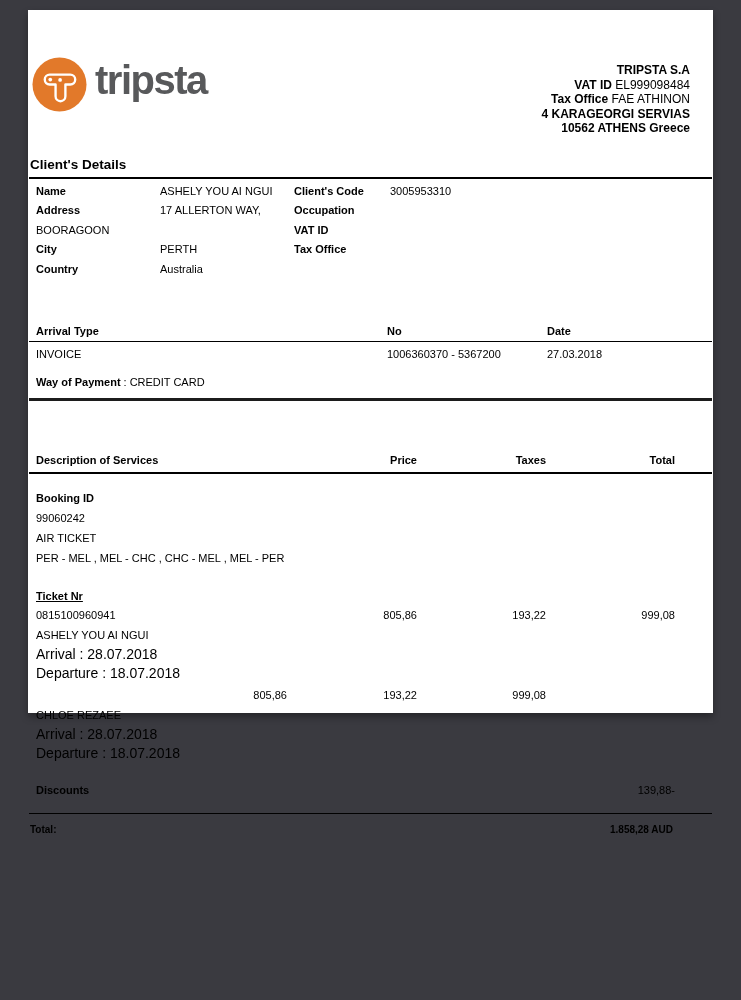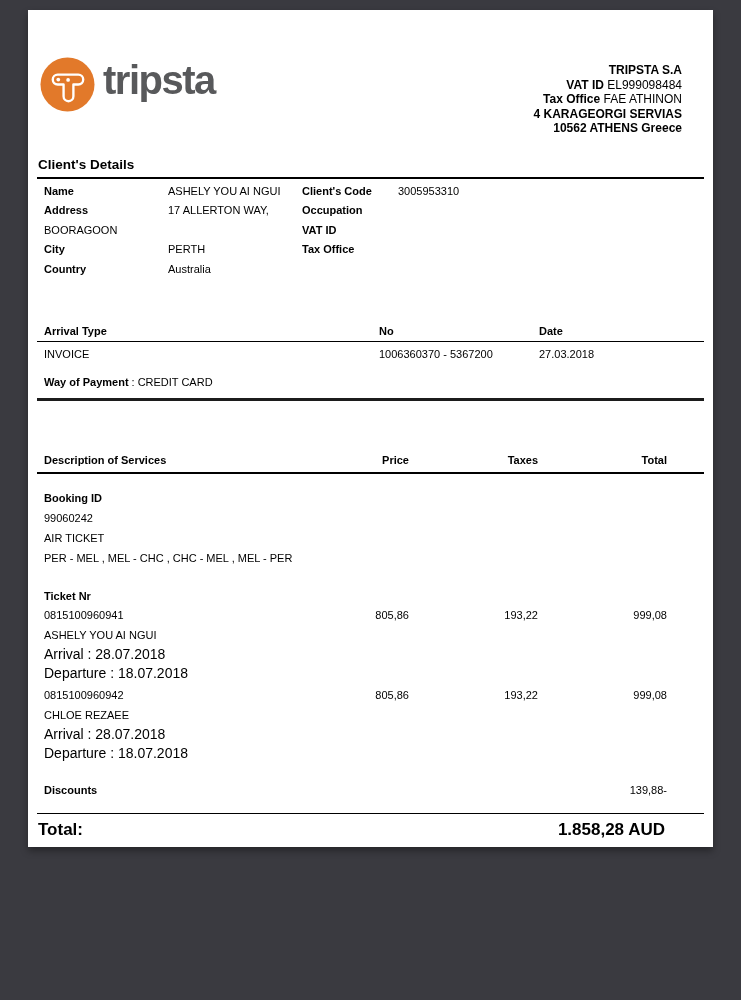--- a/index.html
+++ b/index.html
@@ -5,26 +5,26 @@
   html,body{margin:0;padding:0;}
   body{
     width:741px;height:1000px;
     background:#3a3a40;
     font-family:"Liberation Sans", sans-serif;
     color:#000;
     overflow:hidden;
   }
   .paper{
     position:relative;
-    width:685px;height:837px;
+    width:685px;height:703px;
     margin:10px 0 0 28px;
     background:#fff;
     box-shadow:0 4px 7px rgba(0,0,0,0.35);
     box-sizing:border-box;
-    padding:0 9px;
+    padding:0 1px;
   }
   .b{font-weight:700;}
   .num{text-align:right;}
   .c{text-align:left;}
   .rule{background:#000;border:0;margin:0;}
   .rule-1{height:1px;}
   .rule-2{height:2px;}
   .rule-3{height:3px;background:#1c1c1c;}
 
   
@@ -56,30 +56,30 @@
   .payment .sep{margin:0 3px;}
   .doc .rule-3{margin-top:9px;}
 
   
   .services{margin-top:52px;}
   .svc-grid{display:grid;grid-template-columns:1fr 130px 129px 129px;padding:0 37px 0 7px;font-size:11px;}
   .svc-head{font-weight:700;line-height:15px;}
   .services .rule-2{margin-top:4px;}
   .block-label{font-weight:700;font-size:11px;margin:18px 0 0 7px;line-height:13px;}
   .block-label.sp{margin-top:26px;}
-  .block-label.sp2{margin-top:25px;}
+  .block-label.sp2{margin-top:25px;text-decoration:underline;}
   .block-value{font-size:11px;margin:7px 0 0 7px;line-height:13px;}
   .ticket-main{line-height:20px;margin-top:2px;}
   .ticket-line{font-size:11px;line-height:20px;padding-left:7px;}
   .ticket-sub{font-size:14px;line-height:19px;padding-left:7px;}
   .discounts-row{display:grid;grid-template-columns:1fr 129px;padding:0 37px 0 7px;font-size:11px;margin-top:20px;line-height:14px;}
   .pre-total-rule{margin-top:16px;}
   .total-row{
     display:grid;grid-template-columns:1fr 200px;
-    padding:0 39px 0 1px;font-size:17px;font-weight:700;margin-top:8px;line-height:15px;
+    padding:0 39px 0 1px;font-size:10px;font-weight:700;margin-top:8px;line-height:15px;
   }
 </style>
 </head>
 <body>
 
 <div class="paper">
 
   <div class="top">
     <div class="brand">
       <span class="logo-badge">
@@ -175,21 +175,20 @@
         <div class="num">193,22</div>
         <div class="num">999,08</div>
       </div>
       <div class="ticket-line">ASHELY YOU AI NGUI</div>
       <div class="ticket-sub">Arrival : 28.07.2018</div>
       <div class="ticket-sub">Departure : 18.07.2018</div>
     </div>
 
     <div>
       <div class="svc-grid ticket-main">
-        <div>0815100960942</div>
         <div class="num">805,86</div>
         <div class="num">193,22</div>
         <div class="num">999,08</div>
       </div>
       <div class="ticket-line">CHLOE REZAEE</div>
       <div class="ticket-sub">Arrival : 28.07.2018</div>
       <div class="ticket-sub">Departure : 18.07.2018</div>
     </div>
 
     <div class="discounts-row">

